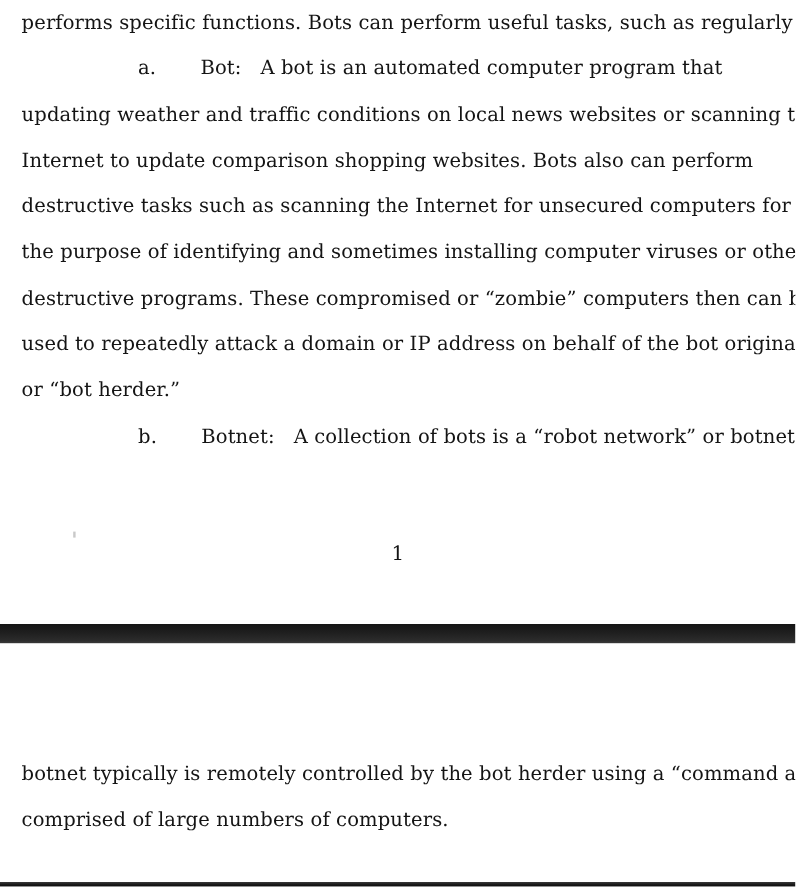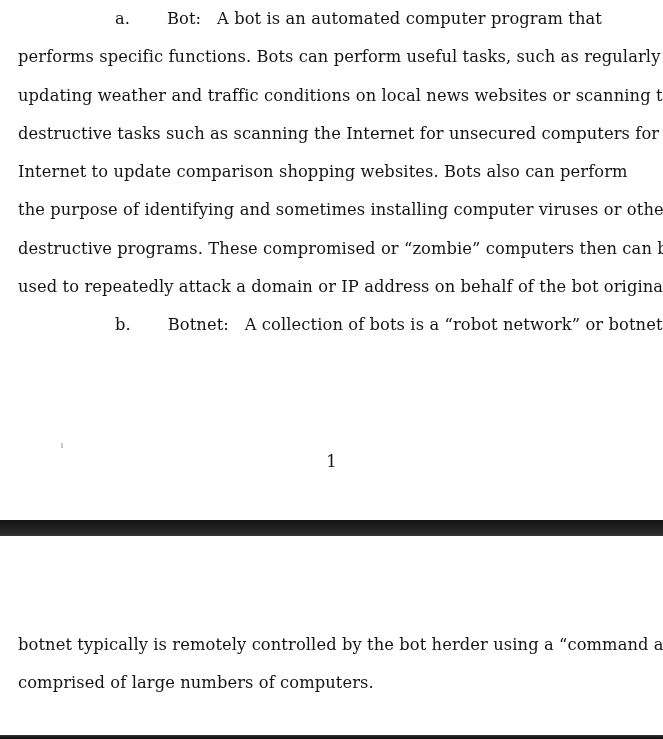--- a/index.html
+++ b/index.html
@@ -67,28 +67,29 @@
     background: #c9c9c9;
   }
 </style>
 </head>
 <body>
 
 <div class="doc">
 
   <section>
     <div class="textblock textblock-p1">
+      <div class="line">performs specific functions. Bots can perform useful tasks, such as regularly</div>
       <div class="line indent">a.       Bot:   A bot is an automated computer program that</div>
-      <div class="line">performs specific functions. Bots can perform useful tasks, such as regularly</div>
       <div class="line">updating weather and traffic conditions on local news websites or scanning the</div>
+      <div class="line">Internet to update comparison shopping websites. Bots also can perform</div>
       <div class="line">destructive tasks such as scanning the Internet for unsecured computers for</div>
-      <div class="line">Internet to update comparison shopping websites. Bots also can perform</div>
       <div class="line">the purpose of identifying and sometimes installing computer viruses or other</div>
       <div class="line">destructive programs. These compromised or “zombie” computers then can be</div>
       <div class="line">used to repeatedly attack a domain or IP address on behalf of the bot originator</div>
+      <div class="line">or “bot herder.”</div>
       <div class="line indent">b.       Botnet:   A collection of bots is a “robot network” or botnet. A</div>
     </div>
     <div class="artifact"></div>
     <div class="page-number">1</div>
   </section>
 
   <div class="separator"></div>
 
   <section>
     <div class="textblock textblock-p2">

